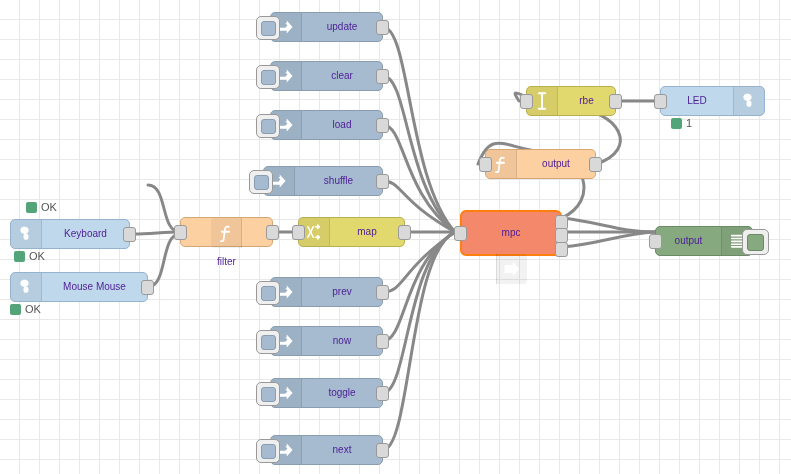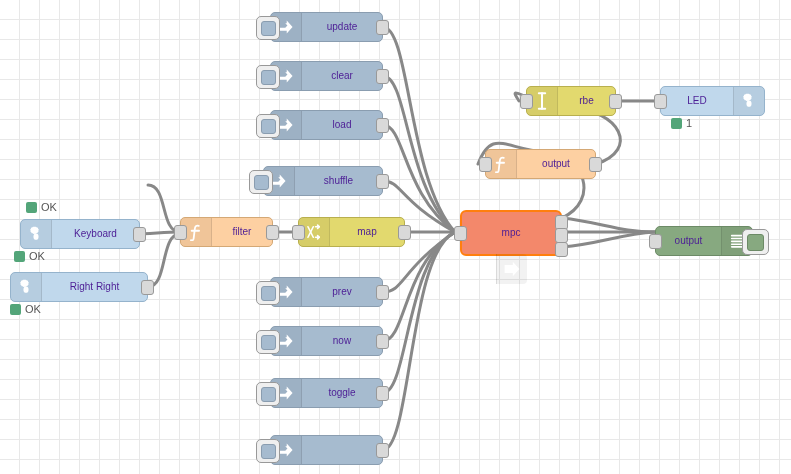--- a/index.html
+++ b/index.html
@@ -150,21 +150,21 @@
       <path d="M562,232 C600,232 620,232 655,232"></path>
       <path d="M562,247 C600,244 620,234 655,232"></path>
     </g>
   </svg>
 
   <div class="status" style="left:26px;top:201px;">
     <span class="dot"></span>
     <span>OK</span>
   </div>
 
-  <div class="node n-rpi-in" style="left:20px;top:219px;width:120px;justify-content:space-between;">
+  <div class="node n-rpi-in" style="left:10px;top:219px;width:120px;justify-content:space-between;">
     <span class="iconbox left">
       <svg width="18" height="18" viewBox="0 0 24 24" fill="#ffffff">
         <path d="M12 3.2c-.9-1-2-1-2.6-.3-.7-1-2.1-.7-2.4.4-1.2-.3-2 .7-1.7 1.7-1.1.4-1.2 1.7-.4 2.3-.7.9-.2 2.1.9 2.2-.2 1.1.9 1.9 1.9 1.4.3 1.1 1.6 1.4 2.3.6.7.8 2 .5 2.3-.6 1 .5 2.1-.3 1.9-1.4 1.1-.1 1.6-1.3.9-2.2.8-.6.7-1.9-.4-2.3.3-1-.5-2-1.7-1.7-.3-1.1-1.7-1.4-2.4-.4-.6-.7-1.7-.7-2.6.3z"></path>
         <ellipse cx="12" cy="15.6" rx="3.4" ry="4.2"></ellipse>
       </svg>
     </span>
     <span class="label italic">Keyboard</span>
     <span class="port out"></span>
   </div>
   <div class="status" style="left:14px;top:250px;">
@@ -172,29 +172,29 @@
     <span>OK</span>
   </div>
 
   <div class="node n-rpi-in" style="left:10px;top:272px;width:138px;">
     <span class="iconbox left">
       <svg width="18" height="18" viewBox="0 0 24 24" fill="#ffffff">
         <path d="M12 3.2c-.9-1-2-1-2.6-.3-.7-1-2.1-.7-2.4.4-1.2-.3-2 .7-1.7 1.7-1.1.4-1.2 1.7-.4 2.3-.7.9-.2 2.1.9 2.2-.2 1.1.9 1.9 1.9 1.4.3 1.1 1.6 1.4 2.3.6.7.8 2 .5 2.3-.6 1 .5 2.1-.3 1.9-1.4 1.1-.1 1.6-1.3.9-2.2.8-.6.7-1.9-.4-2.3.3-1-.5-2-1.7-1.7-.3-1.1-1.7-1.4-2.4-.4-.6-.7-1.7-.7-2.6.3z"></path>
         <ellipse cx="12" cy="15.6" rx="3.4" ry="4.2"></ellipse>
       </svg>
     </span>
-    <span class="label italic">Right Right</span>
+    <span class="label italic">Mouse Mouse</span>
     <span class="port out"></span>
   </div>
   <div class="status" style="left:10px;top:303px;">
     <span class="dot"></span>
     <span>OK</span>
   </div>
 
-  <div class="node n-func" style="left:180px;top:217px;width:93px;">
+  <div class="node n-func" style="left:180px;top:217px;width:93px;flex-direction:column;">
     <span class="iconbox left">
       <svg width="16" height="18" viewBox="0 0 16 20" fill="none" stroke="#fff" stroke-width="2" stroke-linecap="round">
         <path d="M11 3.2c-2.3-1-4 .2-4.2 2.6L5.4 17.2c-.2 1.9-1.6 2.5-3 1.8"></path>
         <path d="M3.2 8.6h8.2"></path>
       </svg>
     </span>
     <span class="label">filter</span>
     <span class="port in"></span>
     <span class="port out"></span>
   </div>
@@ -308,20 +308,21 @@
 
   <div class="node n-inject" style="left:270px;top:435px;width:113px;">
     <span class="injectbtn">
         <i></i>
       </span>
     <span class="iconbox left">
       <svg width="18" height="16" viewBox="0 0 24 22" fill="#fff">
         <path d="M3 6h10V2l8 9-8 9v-4H3v-4h8l3-3-3-3H3z"></path>
       </svg>
     </span>
+    <span class="label">next</span>
     <span class="port out"></span>
   </div>
 
   <div class="node n-mpc" style="left:460px;top:210px;width:102px;height:46px;border-radius:6px;flex-direction:column;">
     <span class="label italic" style="line-height:42px;">mpc</span>
     <span class="iconbox right" style="height:42px;border-radius:0 4px 4px 0;">
       <svg width="20" height="18" viewBox="0 0 24 22" fill="#fff">
         <path d="M3 6h10V2l8 9-8 9v-4H3z"></path>
       </svg>
     </span>

